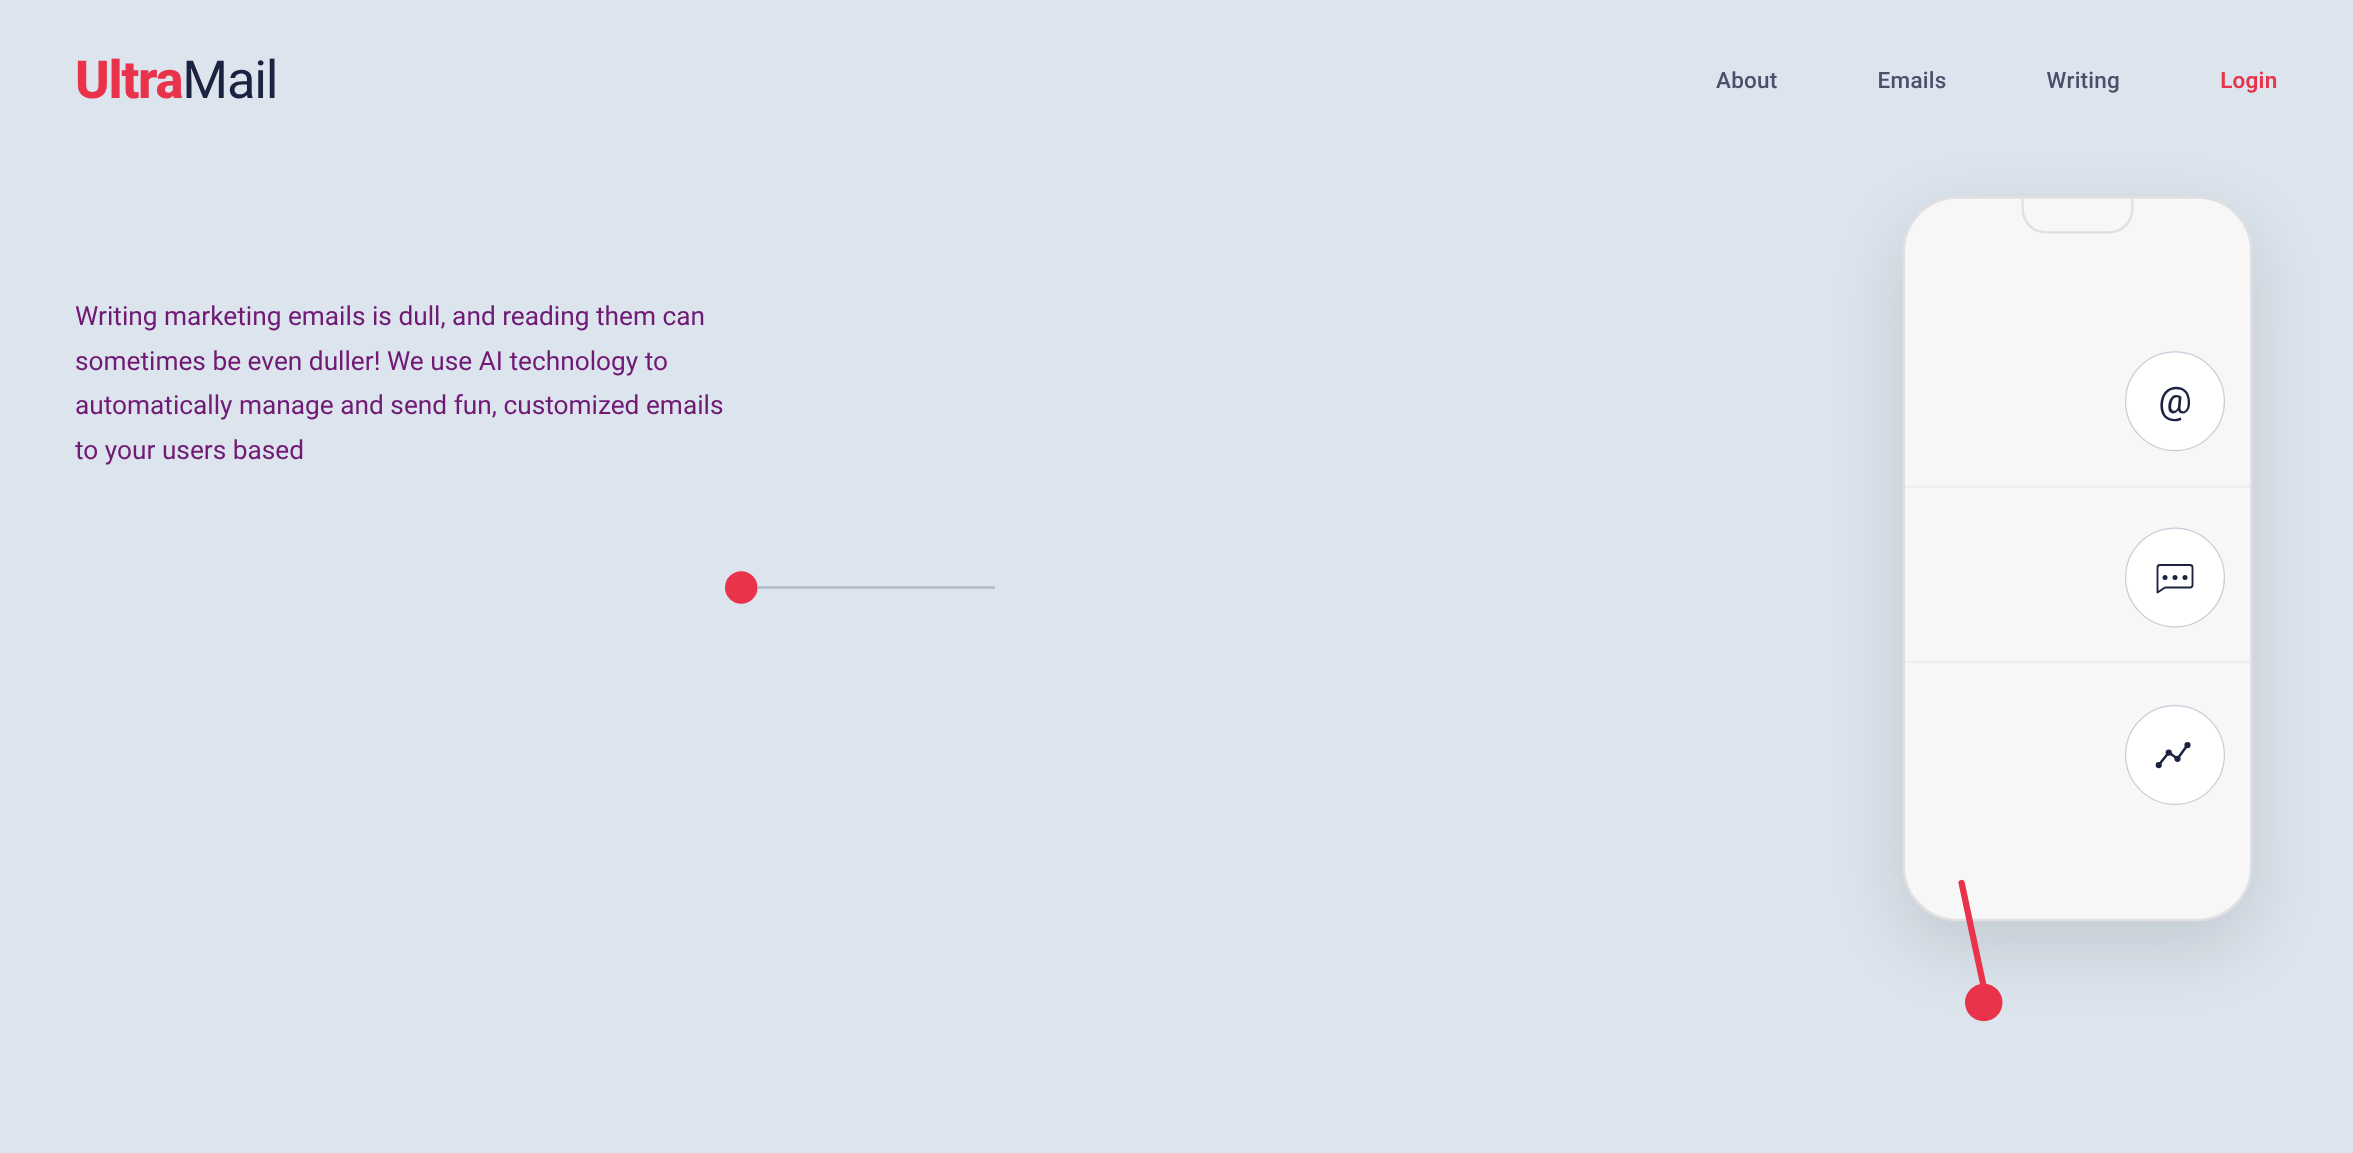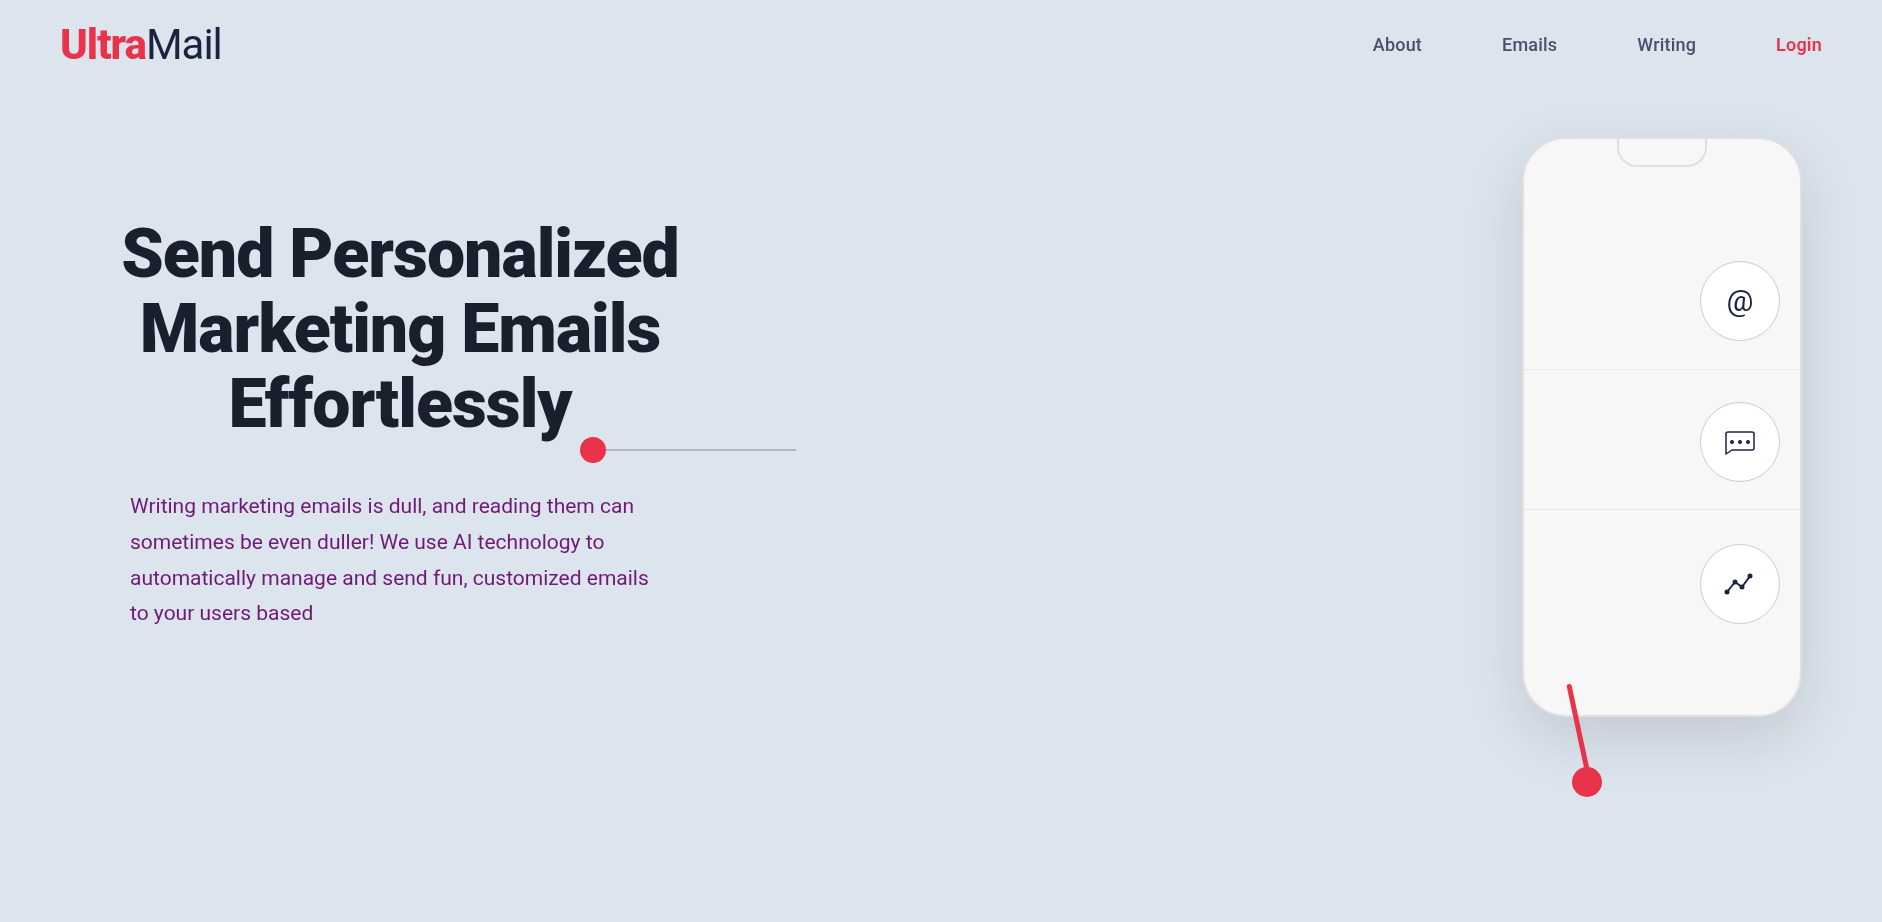--- a/index.html
+++ b/index.html
@@ -13,21 +13,21 @@
       background-color: #dce4ed;
       min-height: 922px;
       overflow: hidden;
     }
 
     
     .navbar {
       display: flex;
       align-items: center;
       justify-content: space-between;
-      padding: 20px 60px 28px 60px;
+      padding: 40px 60px 28px 60px;
       position: relative;
       z-index: 10;
     }
 
     .logo {
       display: flex;
       align-items: baseline;
       text-decoration: none;
     }
 
@@ -231,21 +231,20 @@
     </li>
     <li>
       <a href="#" class="login">Login</a>
     </li>
   </ul>
 </nav>
 
 <section class="hero">
 
   <div class="hero-left">
-    <h1 class="hero-title">Send Personalized Marketing Emails Effortlessly</h1>
     <p class="hero-description">Writing marketing emails is dull, and reading them can sometimes be even duller! We use AI technology to automatically manage and send fun, customized emails to your users based</p>
   </div>
 
   <div class="red-dot-connector">
     <div class="red-dot"></div>
     <div class="connector-line"></div>
   </div>
 
   <div class="hero-right">
     <div class="phone-mockup">

